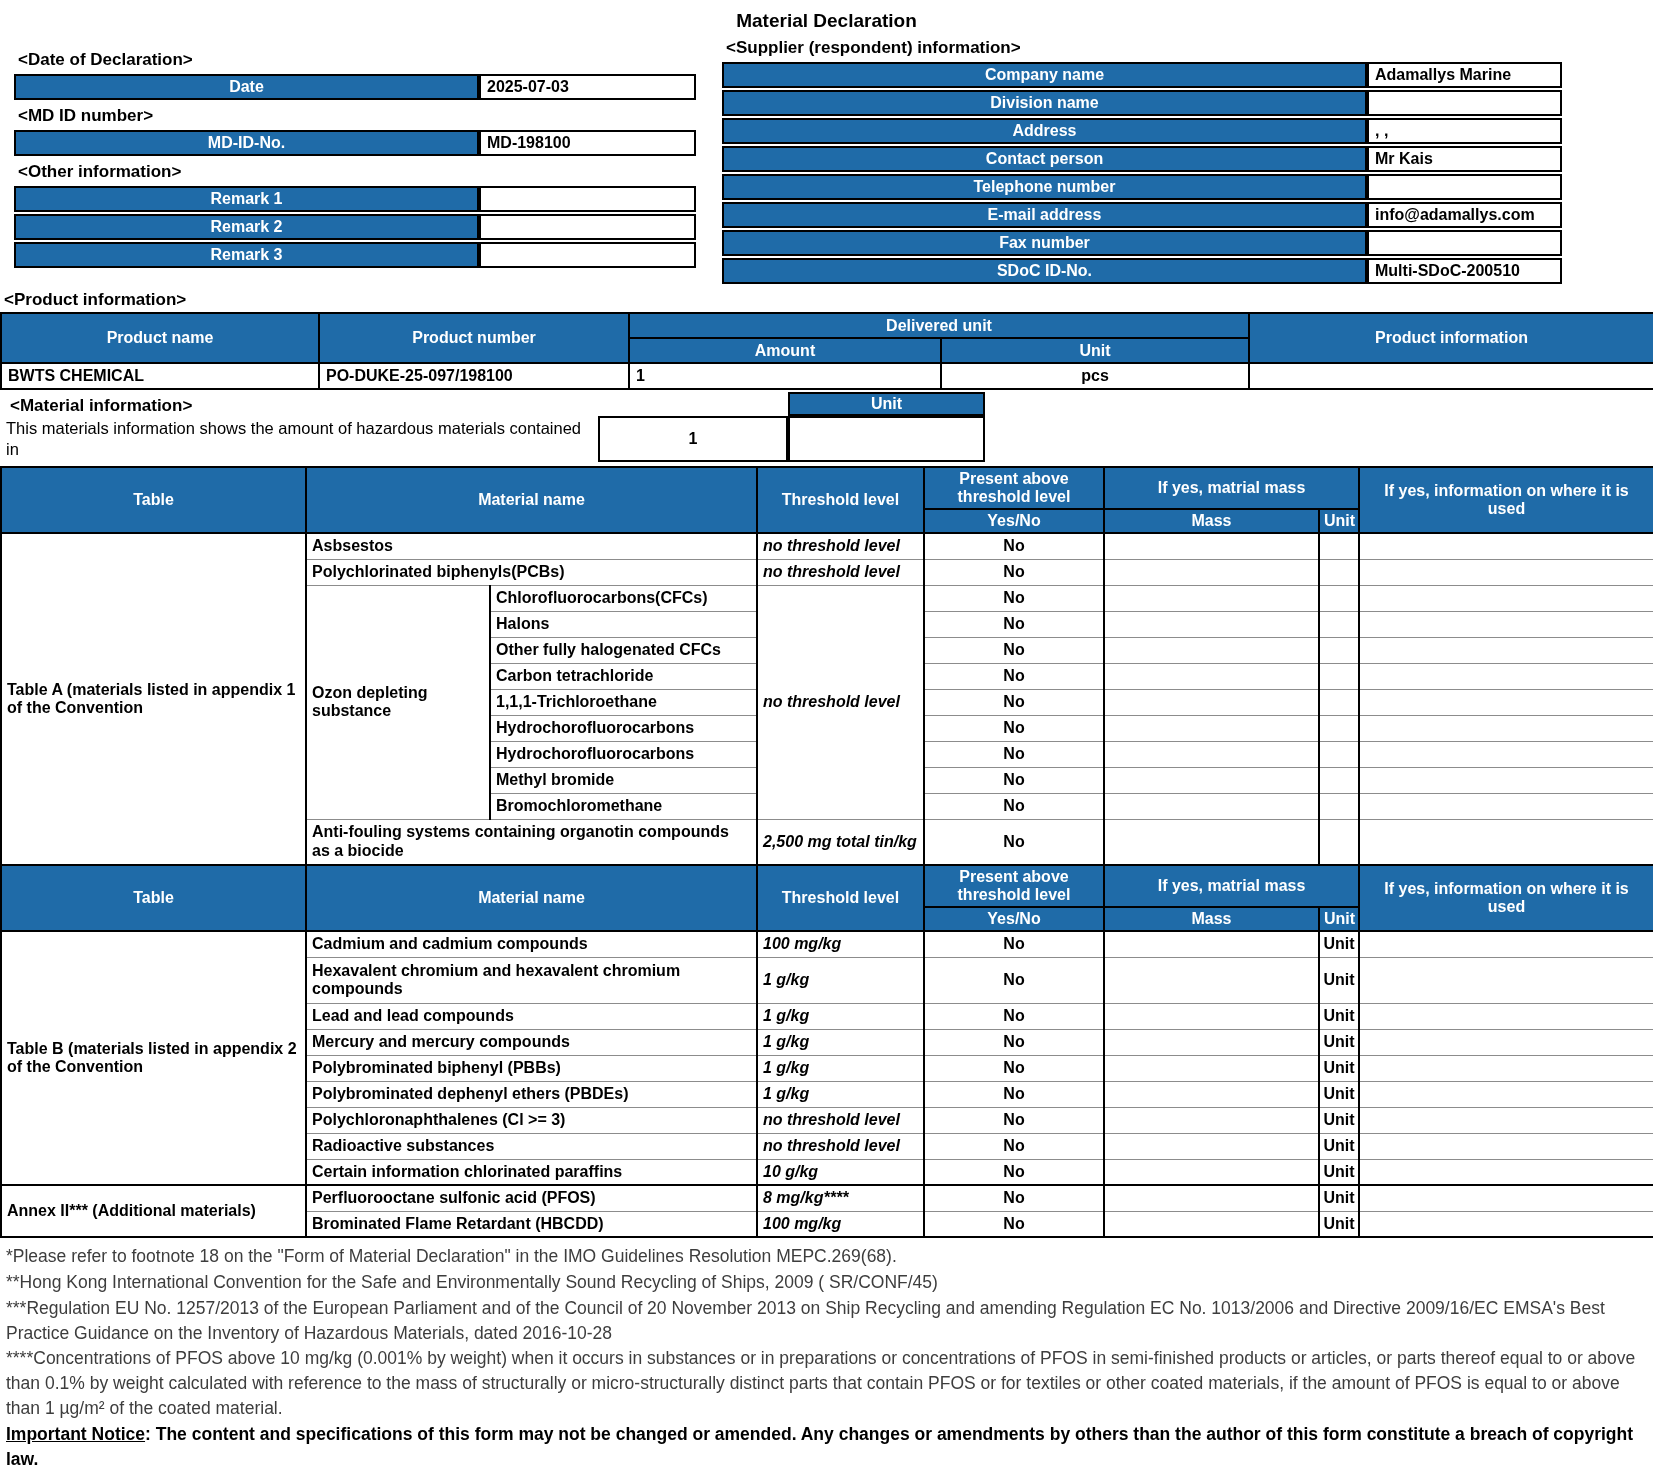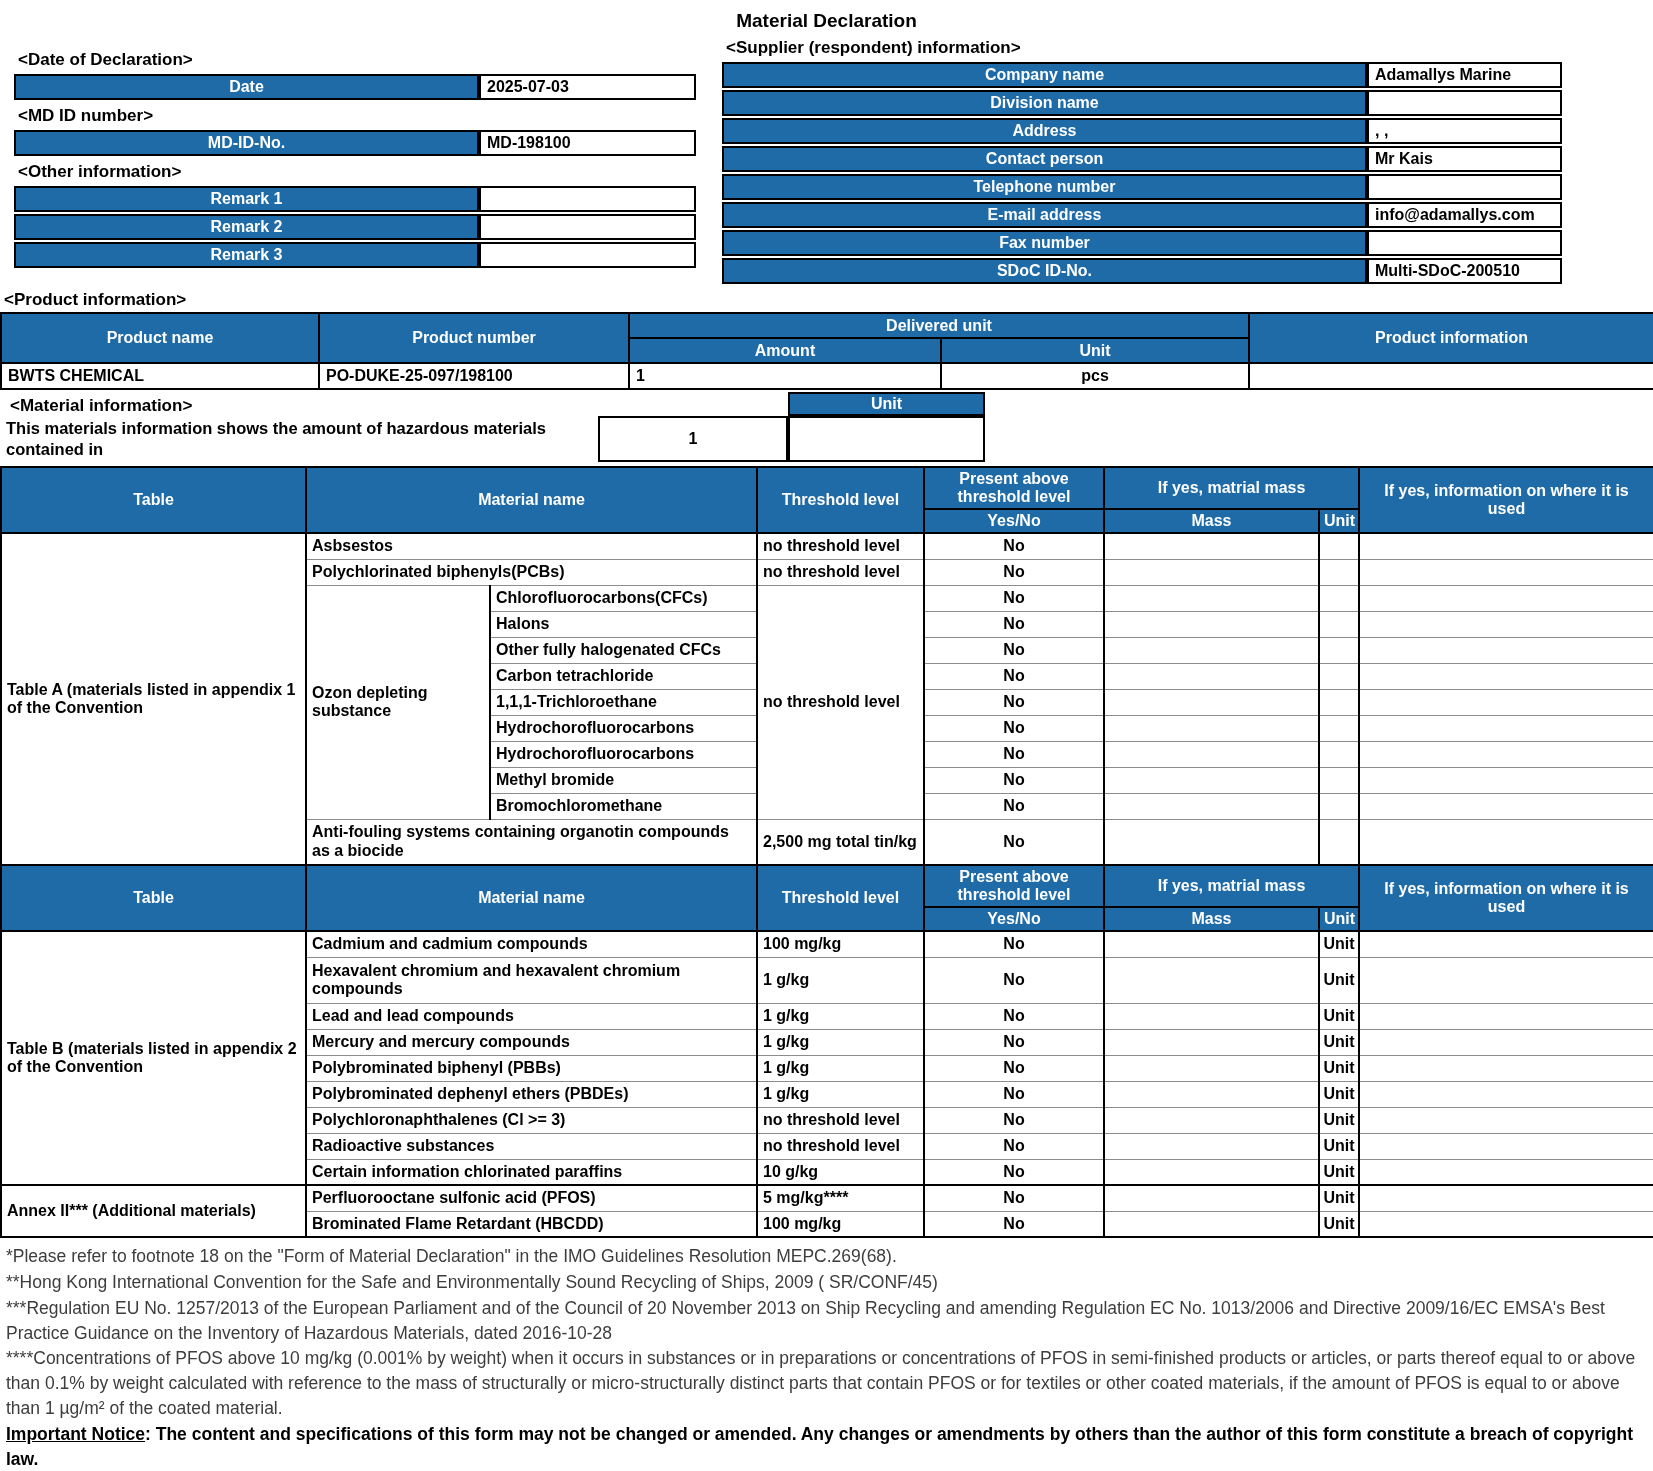--- a/index.html
+++ b/index.html
@@ -33,21 +33,21 @@
 
   
   .prodtbl { width:1653px; table-layout:fixed; border:2px solid #000; }
   .prodtbl th { height:25px; font-size:16px; padding:1px 4px; }
   .prodtbl td { height:26px; font-size:16px; font-weight:700; padding:1px 6px;
                 border:2px solid #000; }
 
   
   .matinfo { display:flex; align-items:flex-start; margin-top:2px; }
   .matinfo-left { width:592px; margin-left:6px; }
-  .note { font-weight:700; font-size:16.5px; line-height:1.28; }
+  .note { font-weight:400; font-size:16.5px; line-height:1.28; }
   .matinfo-grid { display:grid; grid-template-columns:190px 197px; grid-template-rows:24px 46px; }
   .mg-unit-hdr { grid-column:2; grid-row:1; font-size:16px; display:flex; align-items:center; justify-content:center; }
   .mg-amt { grid-column:1; grid-row:2; border:2px solid #000; font-weight:700; font-size:16px;
             display:flex; align-items:center; justify-content:center; }
   .mg-unitval { grid-column:2; grid-row:2; border:2px solid #000; background:#fff; }
 
   
   .maintbl { width:1653px; table-layout:fixed; border:2px solid #000; margin-top:4px; }
   .maintbl th {
     background:#1f6ba8; color:#fff; font-weight:700; font-size:16px;
@@ -56,21 +56,21 @@
   .maintbl td {
     font-weight:700; font-size:16px; padding:1px 5px; height:26px;
     border-top:1px solid #8c8c8c; border-bottom:1px solid #8c8c8c;
     border-left:2px solid #000; border-right:2px solid #000;
     overflow:hidden; line-height:1.15;
   }
   .maintbl .hrow1 { height:42px; }
   .maintbl .hrow2 { height:24px; }
   .maintbl td.lbl { text-align:left; vertical-align:middle; }
   .maintbl td.name { text-align:left; }
-  .maintbl td.thr { text-align:left; }
+  .maintbl td.thr { text-align:left;font-style:italic; }
   .maintbl td.yn { text-align:center; }
   .maintbl td.unitcell { text-align:center; padding:1px 1px; }
   .tall { height:46px !important; }
   .thick-top td { border-top:2px solid #000; }
 
   
   .footnotes { margin:6px 0 0 6px; font-size:17.5px; color:#3d3d3d; line-height:1.42; width:1640px; }
   .footnotes div { margin-bottom:1px; }
   .notice { font-weight:700; color:#000000; font-size:17.5px; }
   .notice .u { text-decoration:underline; }
@@ -424,21 +424,21 @@
       <td class="thr">10 g/kg</td>
       <td class="yn">No</td>
       <td></td>
       <td class="unitcell">Unit</td>
       <td></td>
     </tr>
 
     <tr class="thick-top">
       <td class="lbl" rowspan="2">Annex II*** (Additional materials)</td>
       <td class="name" colspan="2">Perfluorooctane sulfonic acid (PFOS)</td>
-      <td class="thr">5 mg/kg****</td>
+      <td class="thr">8 mg/kg****</td>
       <td class="yn">No</td>
       <td></td>
       <td class="unitcell">Unit</td>
       <td></td>
     </tr>
     <tr>
       <td class="name" colspan="2">Brominated Flame Retardant (HBCDD)</td>
       <td class="thr">100 mg/kg</td>
       <td class="yn">No</td>
       <td></td>

